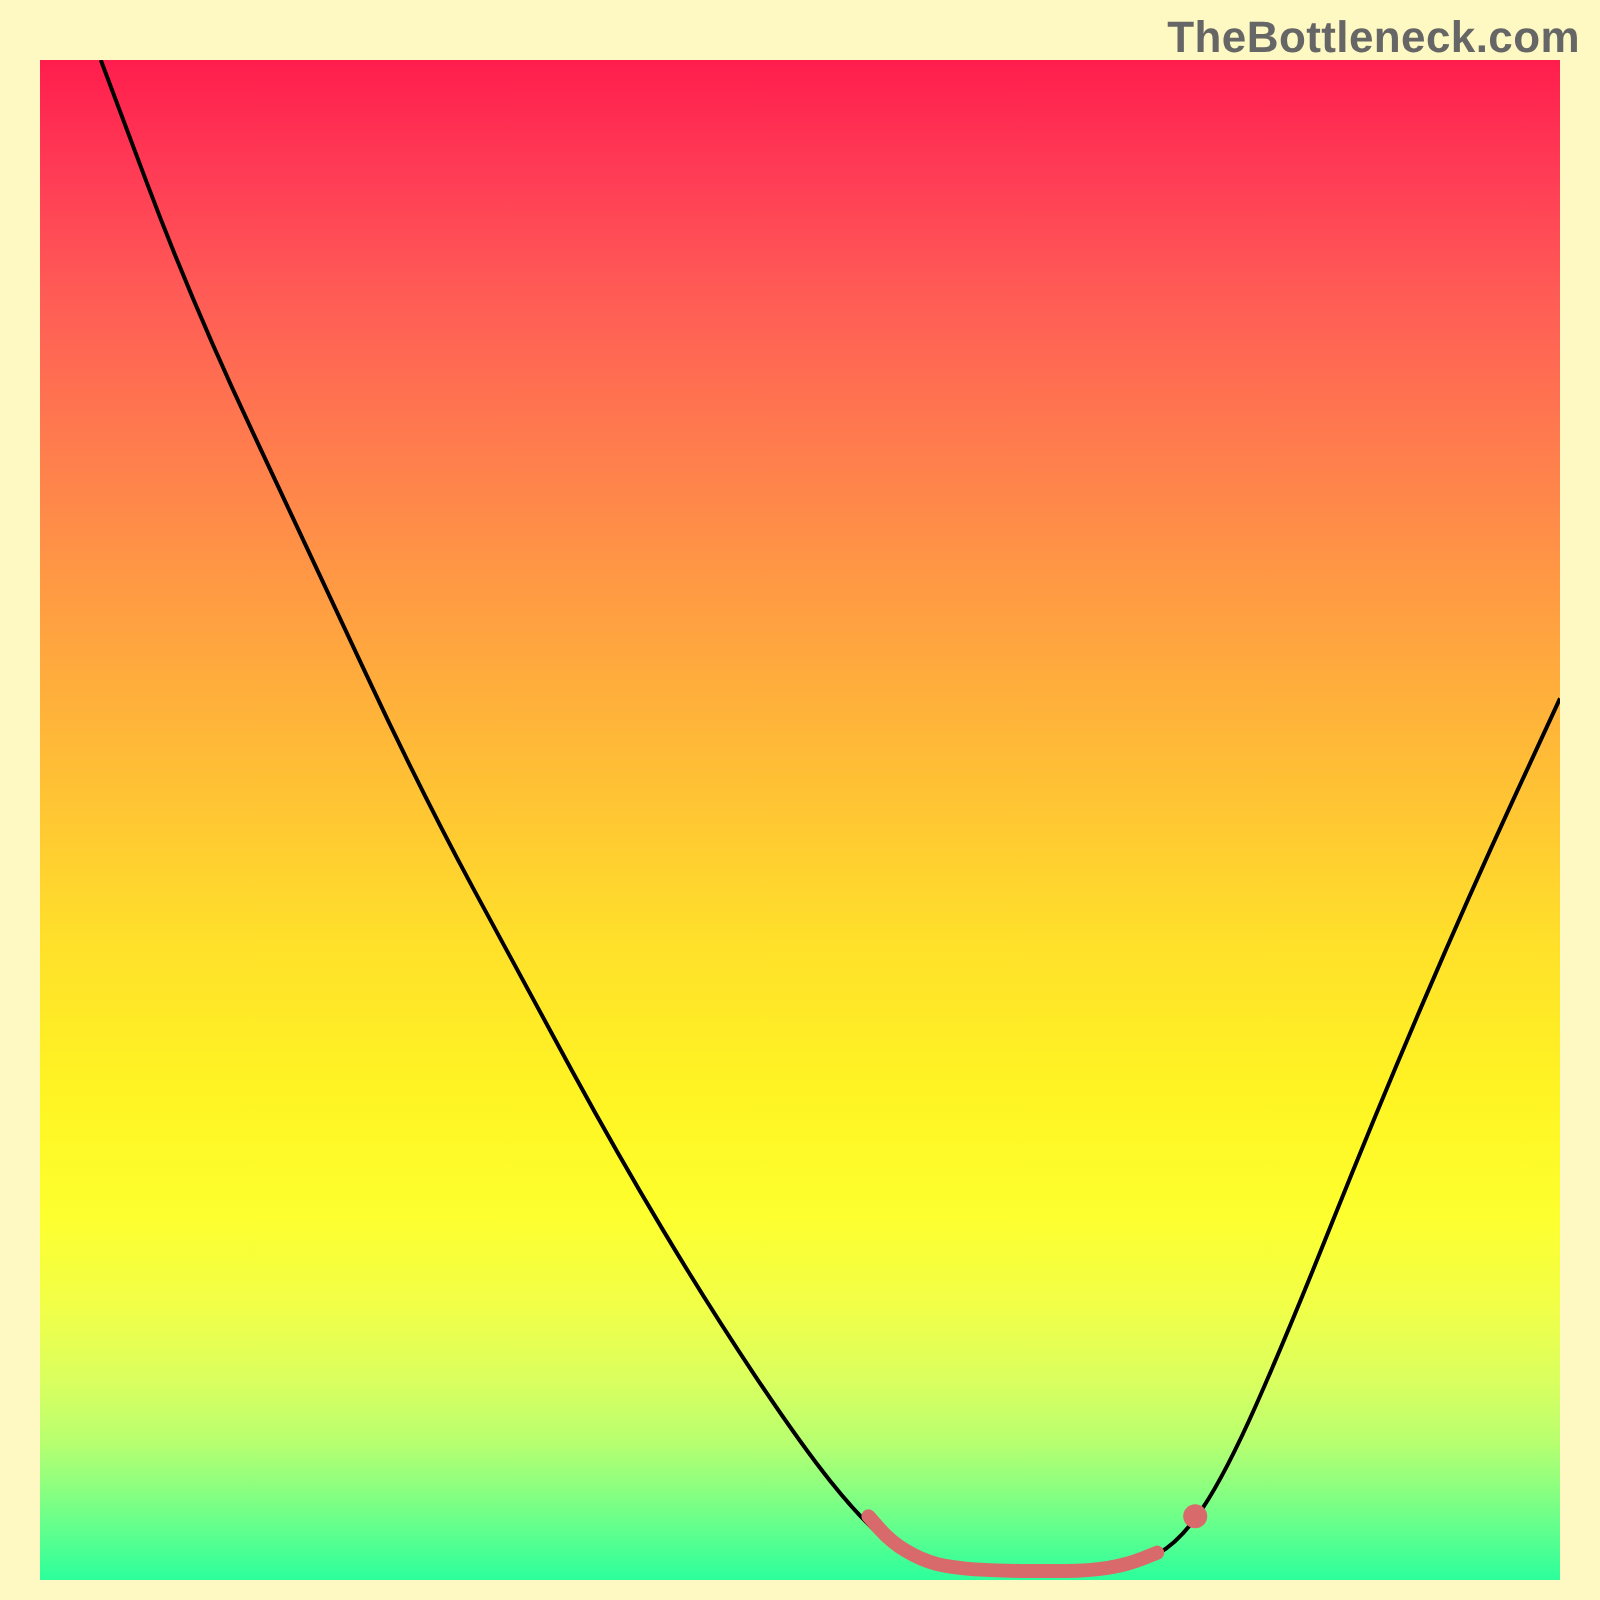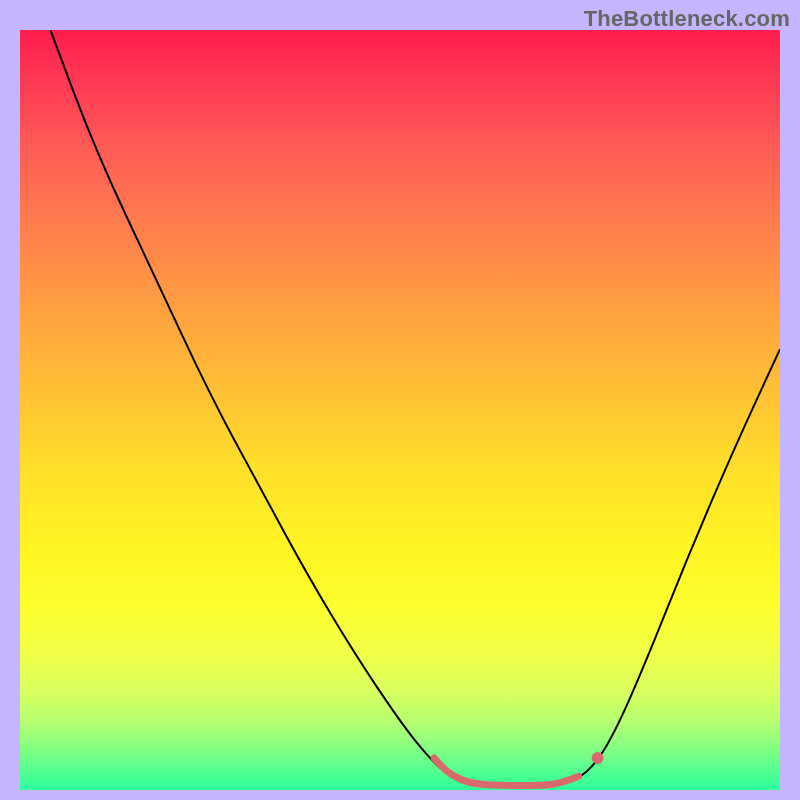--- a/index.html
+++ b/index.html
@@ -8,21 +8,21 @@
     width: 800px;
     height: 800px;
     overflow: hidden;
     background: #000;
     font-family: Arial, Helvetica, sans-serif;
   }
   .frame {
     position: relative;
     width: 800px;
     height: 800px;
-    background: #c4b5fd;
+    background: #fef9c3;
   }
   .watermark {
     position: absolute;
     top: 6px;
     right: 10px;
     font-size: 22px;
     font-weight: 600;
     color: #666;
     letter-spacing: 0.2px;
     z-index: 5;

